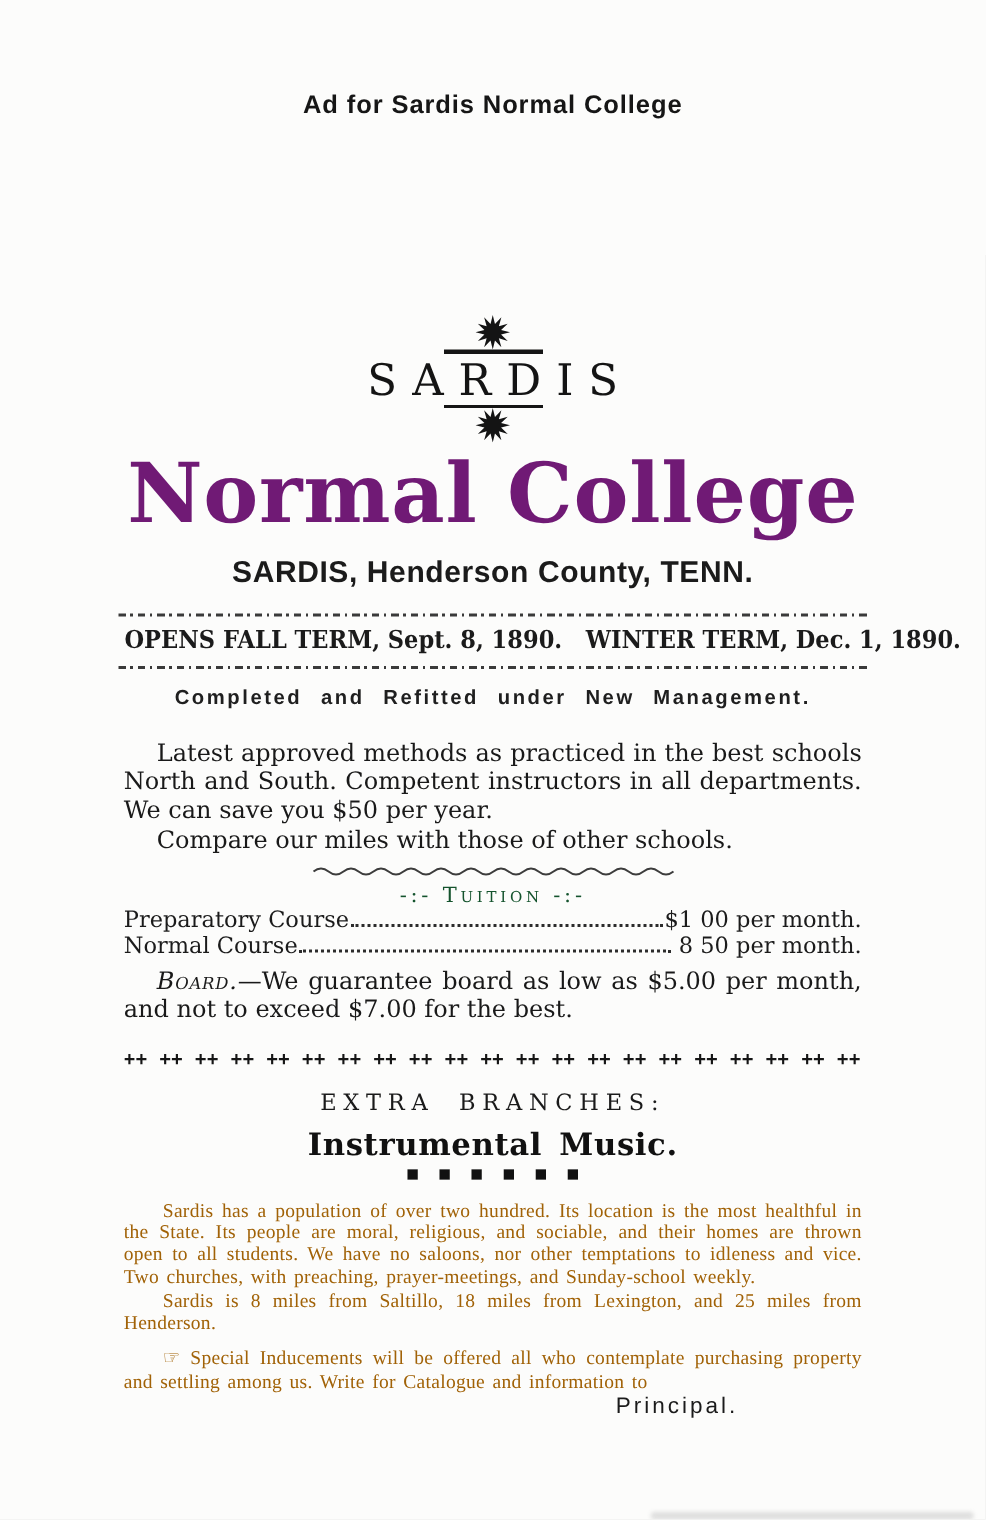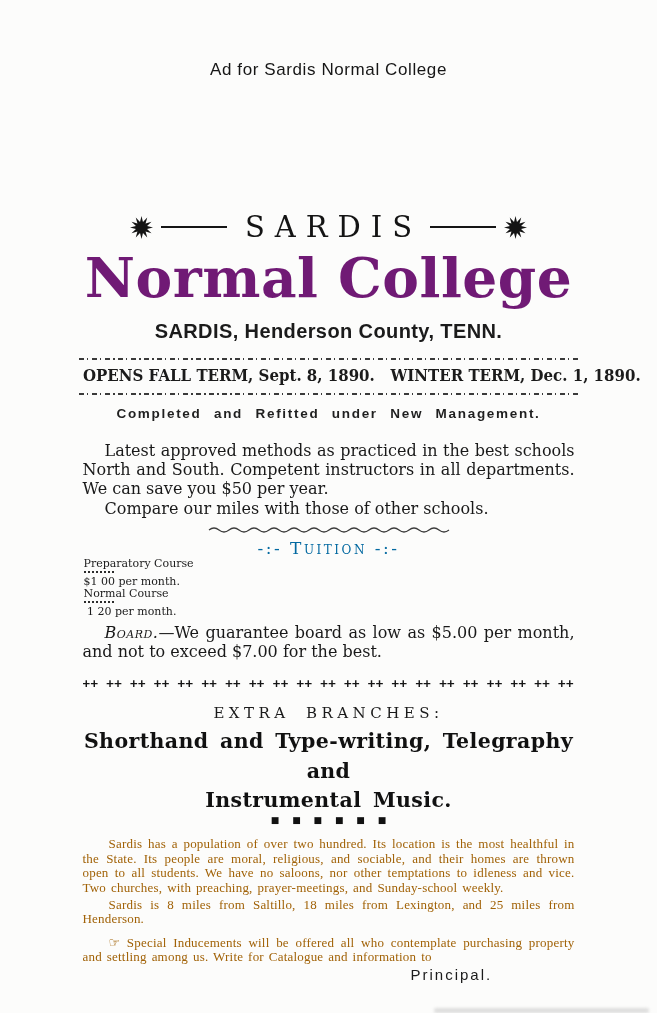--- a/index.html
+++ b/index.html
@@ -6,26 +6,26 @@
   html,body { margin:0; padding:0; }
   body { background:#e8e8e8; }
   .page {
     position:relative; width:657px; height:1013px; margin:0 auto;
     background:#fcfcfb; color:#1b1b1b; overflow:hidden;
     font-family:"DejaVu Serif", serif;
   }
   .caption {
     margin-top:60px; text-align:center;
     font-family:"Liberation Sans", sans-serif;
-    font-size:17px; letter-spacing:0.6px; color:#161616;
+    font-size:17px; letter-spacing:0.6px; color:#161616;font-weight:bold;
   }
   .col { width:492px; margin:0 auto; }
 
   
-  .star-line { margin-top:130px; display:flex; align-items:center; justify-content:center; }
+  .star-line { margin-top:130px; display:flex; align-items:center; justify-content:center;flex-direction:column; }
   .star-icon { width:23px; height:23px; flex:0 0 auto; }
   .orn-rule { width:66px; height:2.5px; background:#151515; margin:0 8px; }
   .sardis {
     font-size:29px; letter-spacing:10px; padding-left:10px;
     font-family:"DejaVu Serif", serif; color:#141414;
   }
   .page-title {
     margin:4px 0 0; text-align:center;
     font-family:"DejaVu Serif", serif; font-weight:bold;
     font-size:55px; line-height:1.08; letter-spacing:0.5px; color:#701a75;
@@ -59,23 +59,23 @@
     margin:0; font-family:"DejaVu Serif", serif; font-size:16px;
     line-height:1.17; text-align:justify; color:#191919;
   }
   .intro-par { margin-top:21px; text-indent:22px; }
   .compare-par { margin-top:1px; text-indent:22px; text-align:left; }
 
   .wavy-divider { margin-top:7px; text-align:center; line-height:0; }
 
   .tuition-heading {
     margin-top:5px; text-align:center;
-    font-variant:small-caps; font-size:17px; letter-spacing:2.5px; color:#0369a1;
-  }
-  .t-row { display:flex; align-items:baseline; font-size:11px; line-height:1.13;flex-direction:column; }
+    font-variant:small-caps; font-size:14px; letter-spacing:2.5px; color:#14532d;
+  }
+  .t-row { display:flex; align-items:baseline; font-size:15px; line-height:1.13; }
   .t-leader { flex:1; border-bottom:2px dotted #2c2c2c; margin:0 1px 3px 1px; min-width:30px; }
   .t-value { white-space:pre; }
   .board-par { margin-top:6px; text-indent:22px; }
   .board-label { font-variant:small-caps; letter-spacing:0.5px;font-style:italic; }
 
   .plus-divider {
     margin-top:15px; text-align:center; white-space:nowrap; overflow:hidden;
     font-family:"DejaVu Sans Mono", monospace; font-weight:bold;
     font-size:12.5px; letter-spacing:0.4px; color:#151515;
   }
@@ -164,31 +164,30 @@
     <div class="tuition-heading">-:- Tuition -:-</div>
 
     <div class="t-row">
       <span class="t-label">Preparatory Course</span>
       <span class="t-leader"></span>
       <span class="t-value">$1 00 per month.</span>
     </div>
     <div class="t-row">
       <span class="t-label">Normal Course</span>
       <span class="t-leader"></span>
-      <span class="t-value"> 1 20 per month.</span>
+      <span class="t-value"> 8 50 per month.</span>
     </div>
 
     <p class="body-par board-par"><span class="board-label">Board.</span><span>—We guarantee board as low as $5.00 per month, and not to exceed $7.00 for the best.</span></p>
 
     <div class="plus-divider">++ ++ ++ ++ ++ ++ ++ ++ ++ ++ ++ ++ ++ ++ ++ ++ ++ ++ ++ ++ ++ ++ +</div>
 
     <div class="extra-heading">EXTRA BRANCHES:</div>
 
     <div class="branches">
-      <div>Shorthand and Type-writing, Telegraphy and</div>
       <div>Instrumental Music.</div>
     </div>
 
     <div class="squares-divider">■ ■ ■ ■ ■ ■</div>
 
     <p class="small-par community-1">Sardis has a population of over two hundred.  Its location is the most healthful in the State.  Its people are moral, religious, and sociable, and their homes are thrown open to all students.  We have no saloons, nor other temptations to idleness and vice.  Two churches, with preaching, prayer-meetings, and Sunday-school weekly.</p>
     <p class="small-par community-2">Sardis is 8 miles from Saltillo, 18 miles from Lexington, and 25 miles from Henderson.</p>
 
     <p class="small-par closing-par"><span class="manicule">☞</span> <span>Special Inducements will be offered all who contemplate purchasing property and settling among us.  Write for Catalogue and information to</span></p>
 

